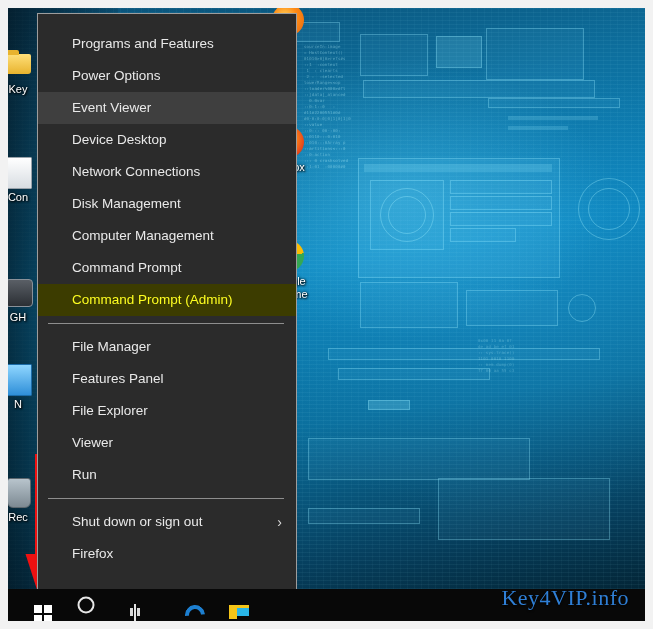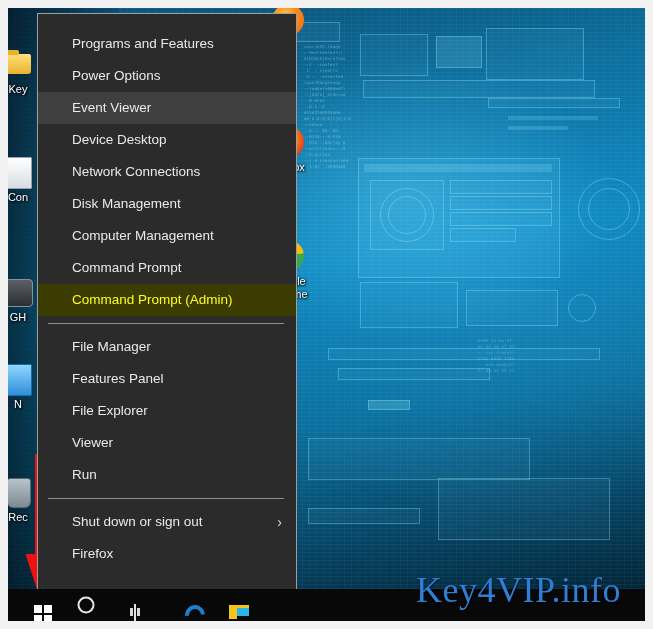--- a/index.html
+++ b/index.html
@@ -229,23 +229,23 @@
   .store { width:20px; height:14px; position:relative; }
   .store i { position:absolute; background:#f5c518; }
   .store i:nth-child(1){ left:0; top:0; width:4px; height:14px; }
   .store i:nth-child(2){ right:0; top:0; width:4px; height:14px; }
   .store i:nth-child(3){ left:4px; top:0; width:12px; height:3px; }
   .store i:nth-child(4){ left:4px; top:3px; width:12px; height:8px; background:#29b6e8; }
 
   
   #watermark {
     position: absolute;
-    right: 24px; bottom: 10px;
+    right: 16px; bottom: 10px;
     font-family: "Liberation Serif", serif;
-    font-size: 36px;
+    font-size: 22px;
     color: #2f7fd6;
     letter-spacing: 0.5px;
     text-shadow: 0 1px 2px rgba(0,0,0,0.85);
   }
 </style>
 </head>
 <body>
 
 <div id="frame">
   <div id="screen">

